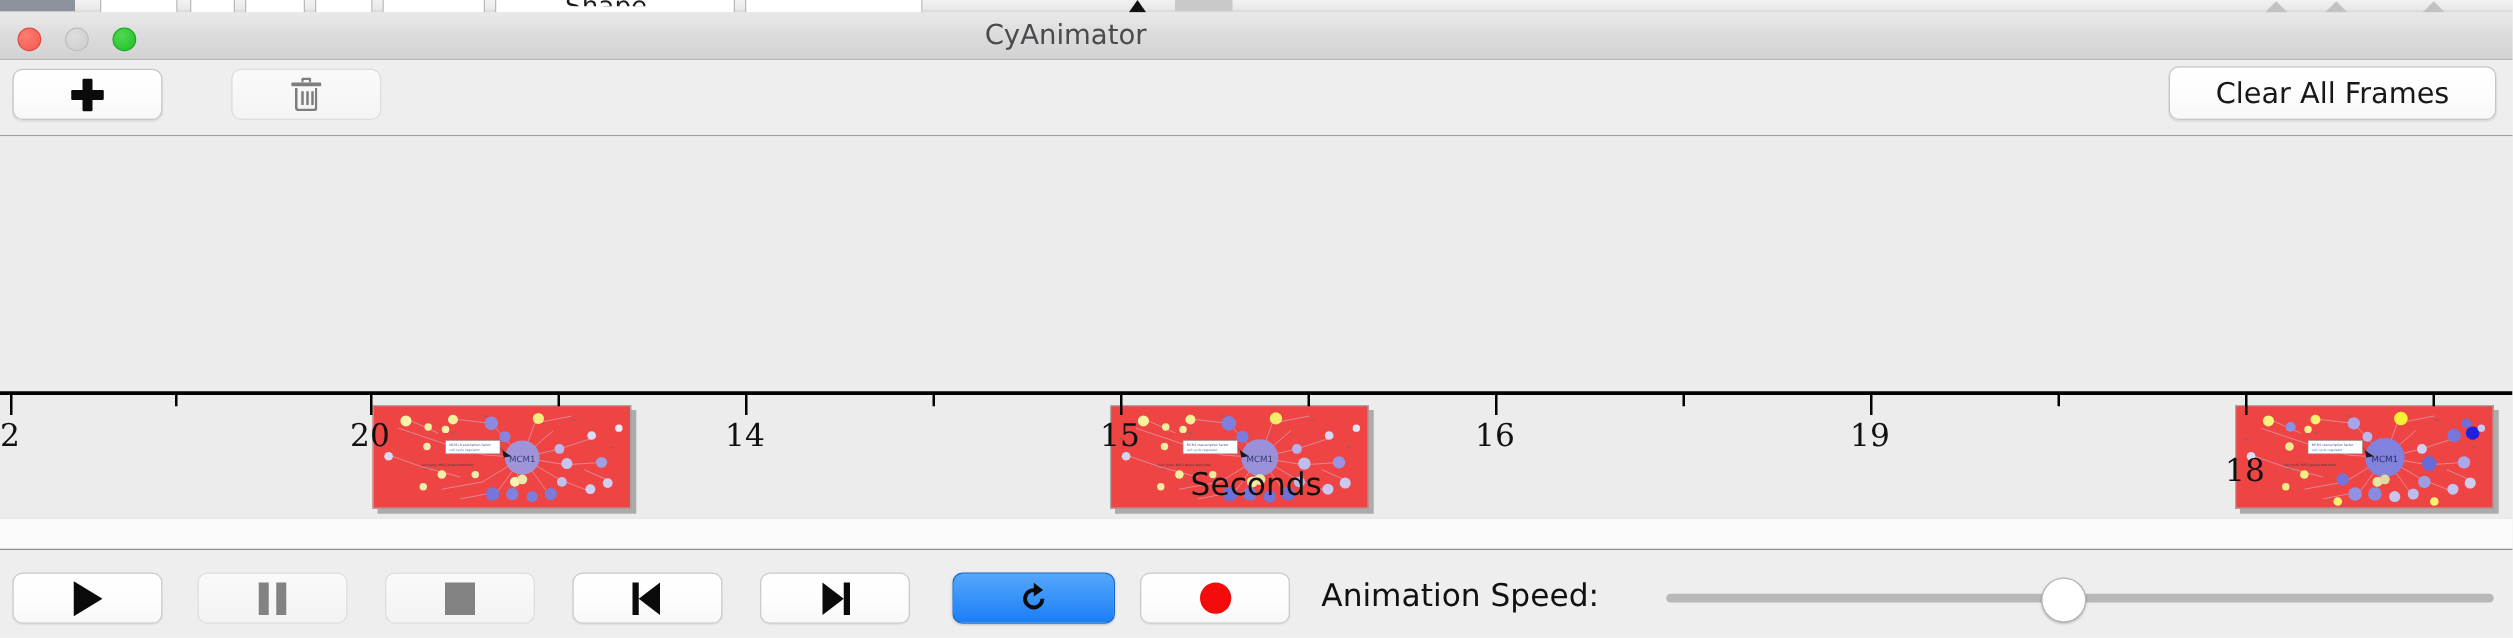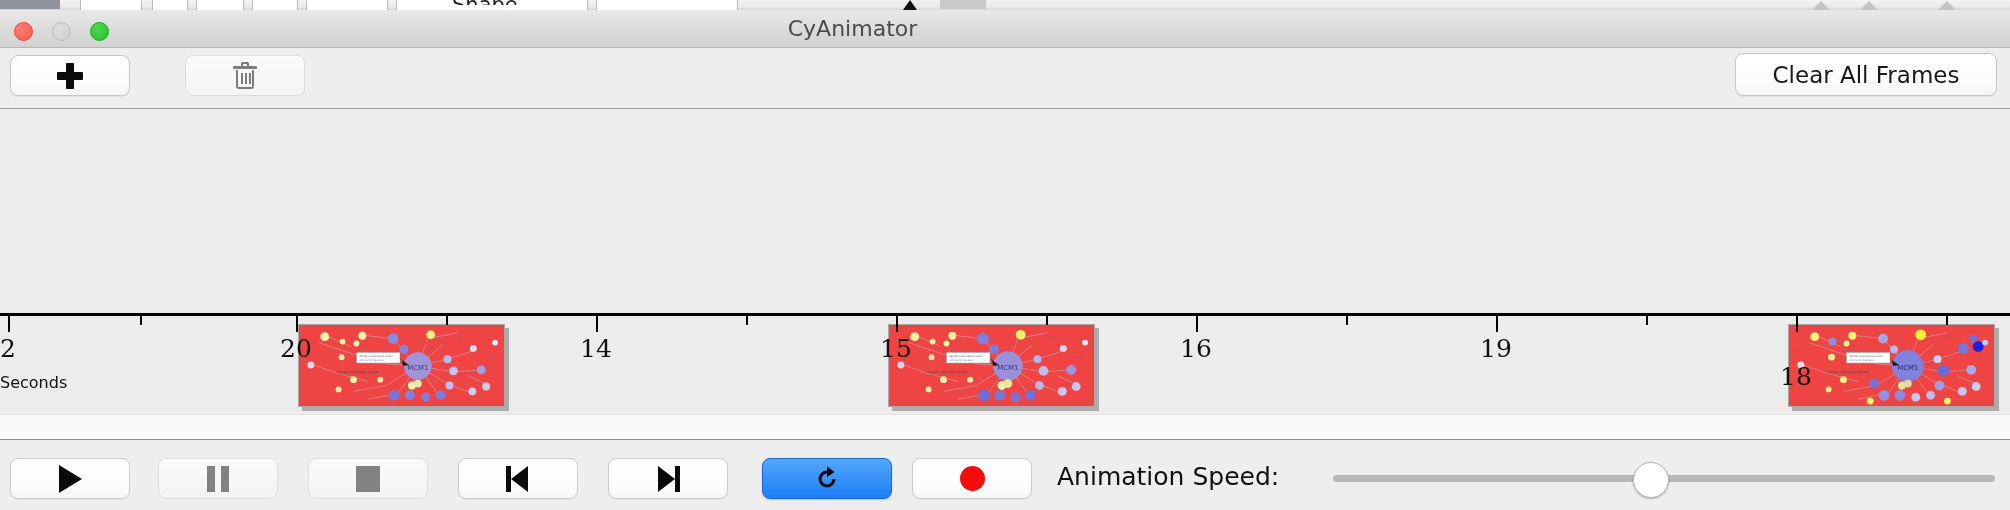--- a/index.html
+++ b/index.html
@@ -161,21 +161,22 @@
   .tick.minor { height: 9px; }
   .tick-label {
     position: absolute; top: 225px;
     font-size: 25px; color: #111;
     font-family: "DejaVu Serif", "Liberation Serif", serif;
     transform: translateX(-50%);
     white-space: nowrap;
   }
   .axis-title {
     position: absolute; top: 264px; left: 0; width: 2010px;
-    font-size: 16px; color: #111;
+    text-align: center;
+    font-size: 25px; color: #111;
     font-family: "DejaVu Sans", "Liberation Sans", sans-serif;
   }
 
   
   .frame {
     position: absolute;
     box-sizing: border-box;
     background: #ef4444;
     border: 1px solid #a8a8a8;
     box-shadow: 4px 4px 0 rgba(120,120,120,0.55);

